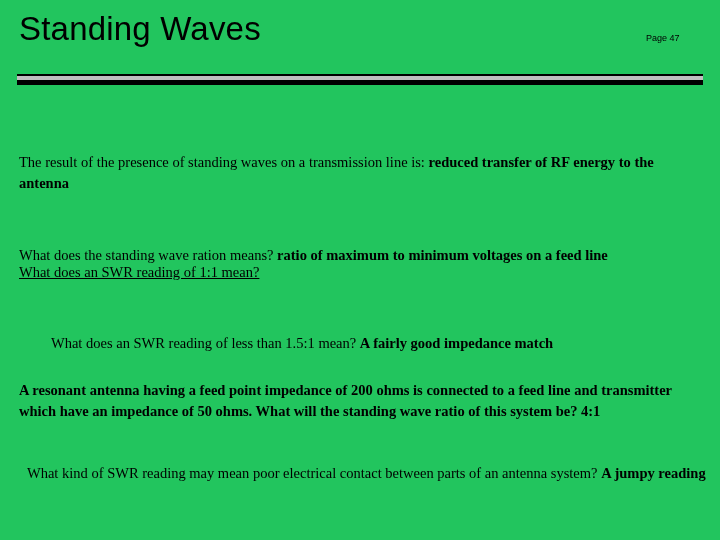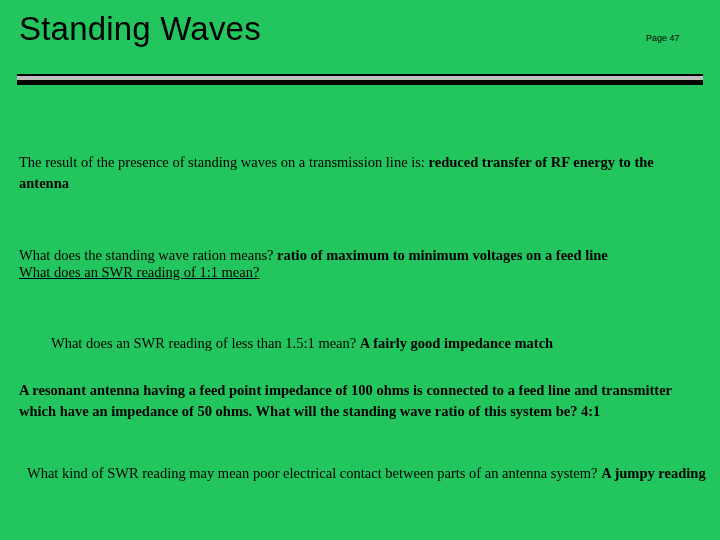--- a/index.html
+++ b/index.html
@@ -142,21 +142,21 @@
 
     <p class="para p4">
       <span>What does an SWR reading of 1:1 mean?</span><br>
     </p>
 
     <p class="para p5">
       <span>What does an SWR reading of less than 1.5:1 mean? </span><span class="bold">A fairly good impedance match</span>
     </p>
 
     <p class="para p6">
-      <span class="bold">A resonant antenna having a feed point  impedance of 100 ohms is connected to  a feed line and transmitter which have an  impedance of 50 ohms. What will the  standing wave ratio of this system be?  4:1</span>
+      <span class="bold">A resonant antenna having a feed point  impedance of 200 ohms is connected to  a feed line and transmitter which have an  impedance of 50 ohms. What will the  standing wave ratio of this system be?  4:1</span>
     </p>
 
     <p class="para p7">
       <span>What kind of SWR reading may mean  poor electrical contact between parts of  an antenna system?  </span><span class="bold">A jumpy reading</span>
     </p>
 
   </div>
 </div>
 
 </body></html>

